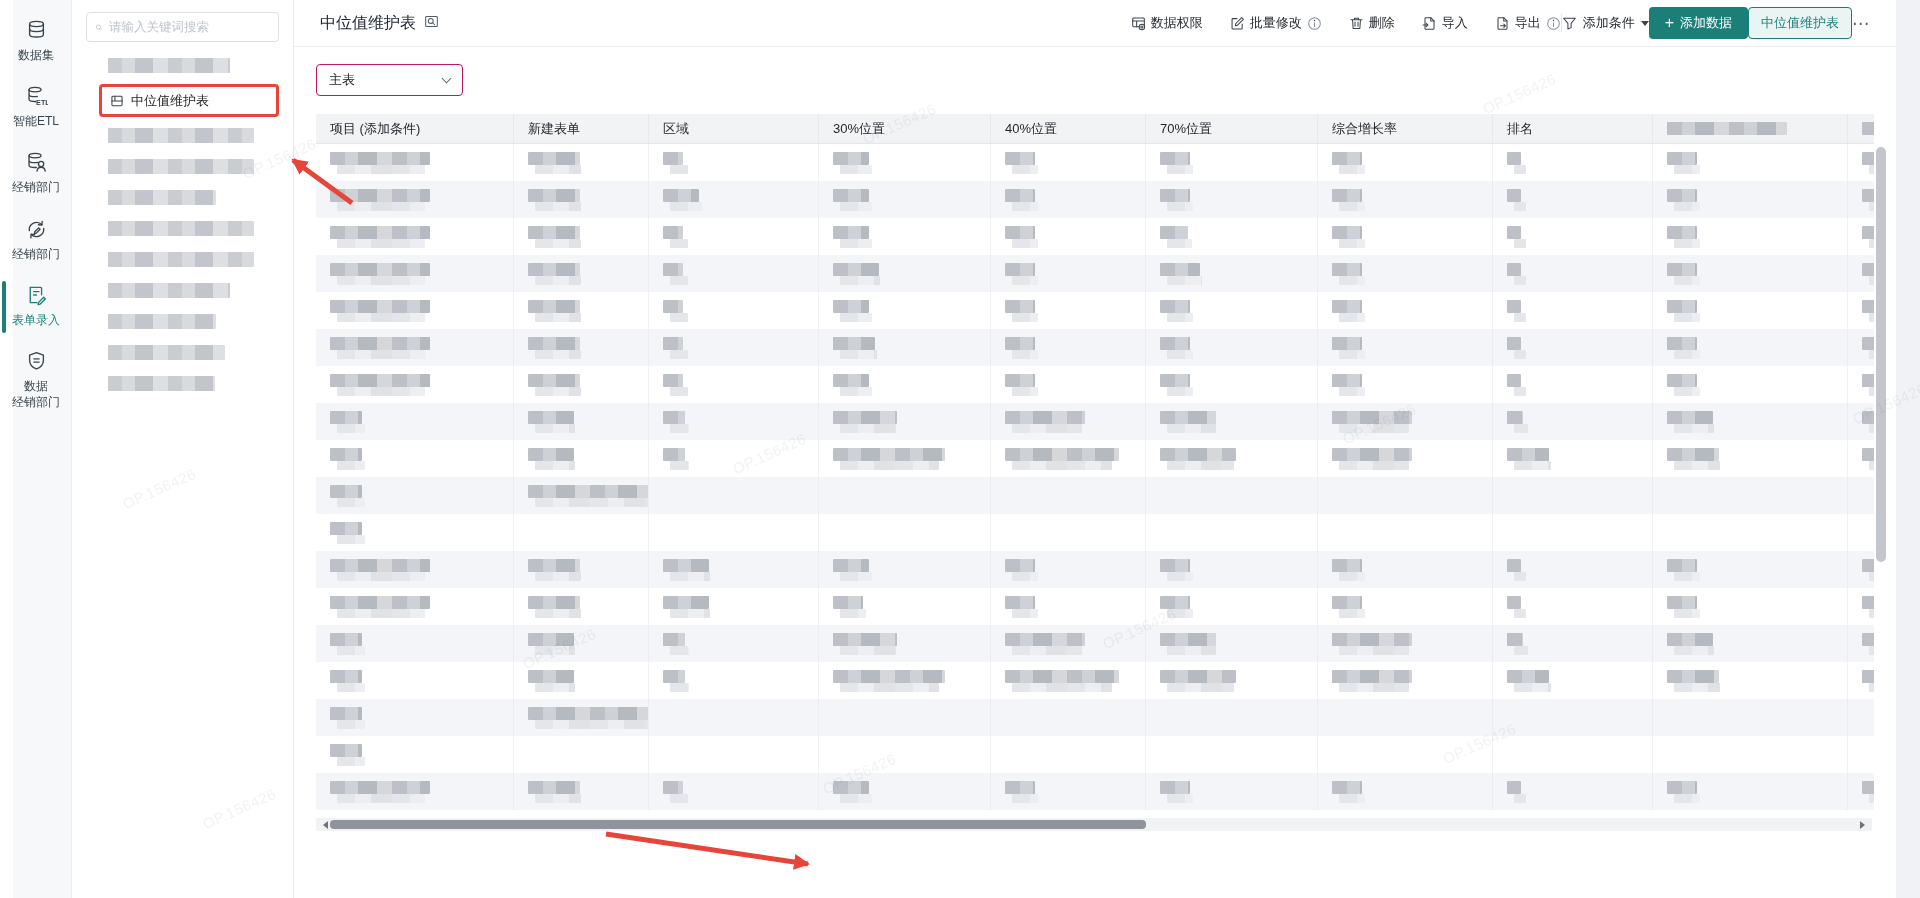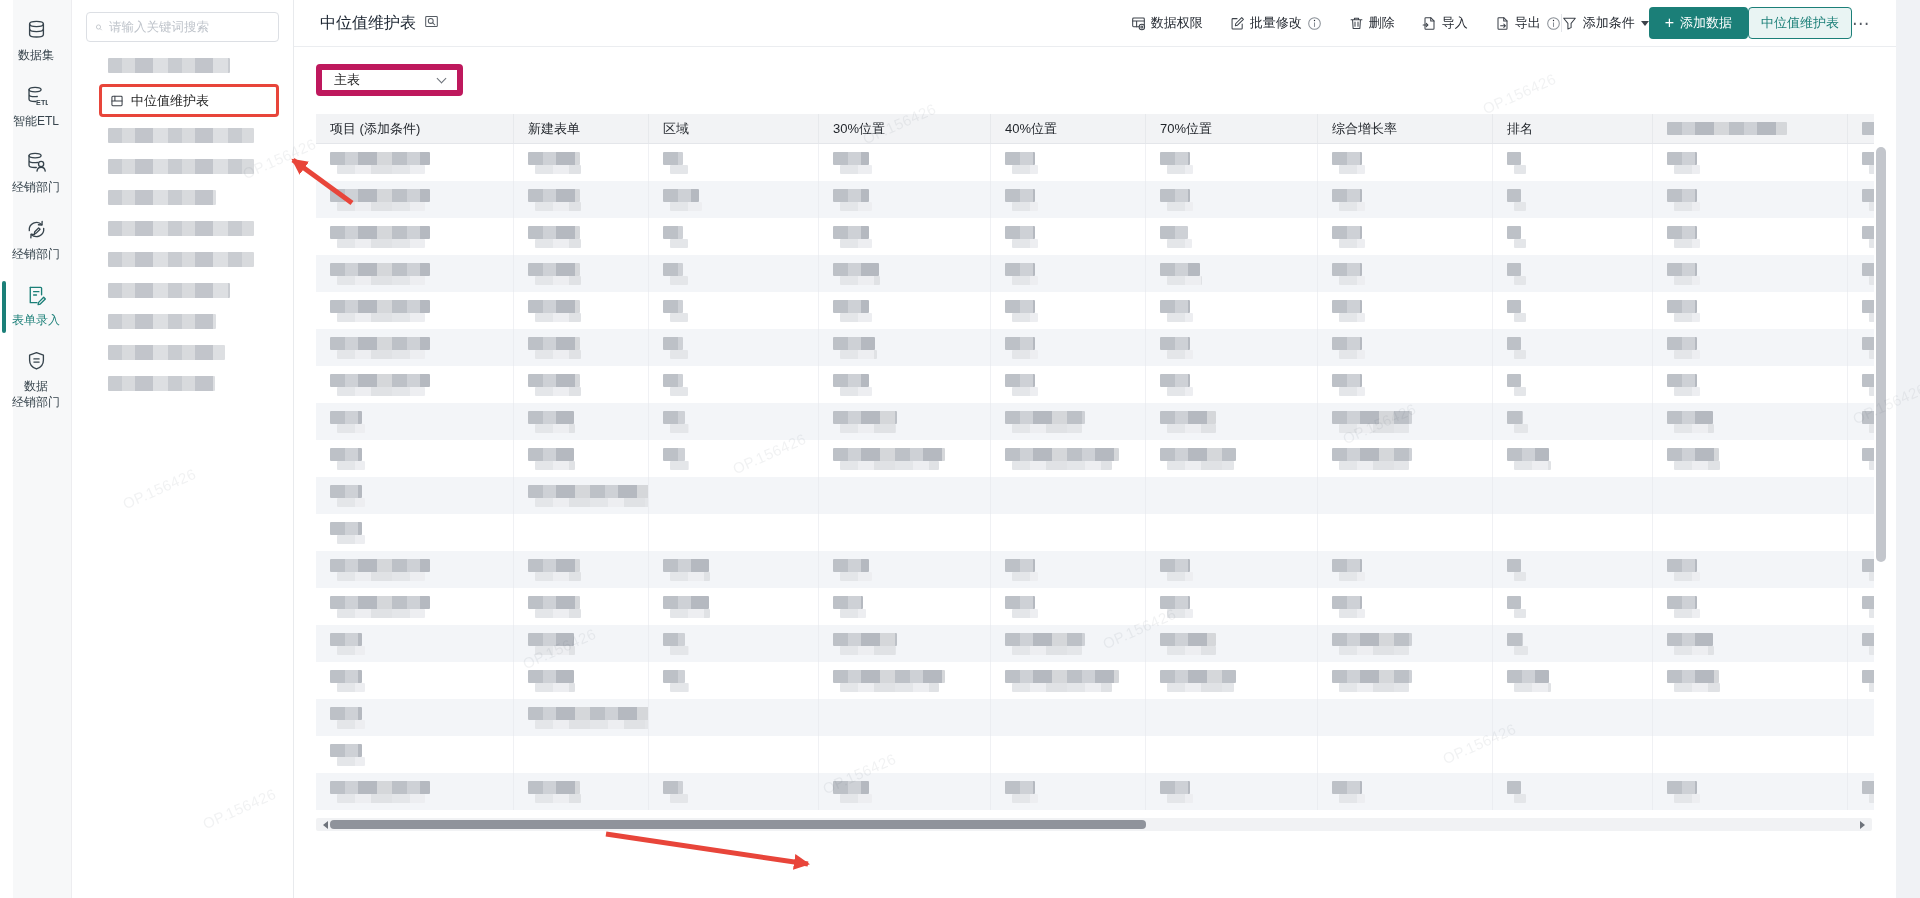--- a/index.html
+++ b/index.html
@@ -52,21 +52,21 @@
   .tb-action svg.info, .info-svg { stroke:#8a9097; }
   .tb-divider { width:1px; height:18px; background:#e2e4e8; }
   .tb-filter { display:flex; align-items:center; gap:6px; font-size:13px; cursor:pointer; }
   .caret-down { width:0; height:0; border:4px solid transparent; border-top:5px solid #3c424a; margin-top:5px; }
   .add-data-btn { display:flex; align-items:center; gap:6px; background:#1b7f78; color:#fff; border:none; border-radius:4px; height:32px; padding:0 16px; font-size:13px; cursor:pointer; font-family:inherit; }
   .add-data-btn::before { content:"+"; font-size:16px; line-height:1; }
   .design-btn { background:#e9f4f3; color:#1b7f78; border:1px solid #1b7f78; border-radius:4px; height:32px; padding:0 12px; font-size:13px; cursor:pointer; font-family:inherit; }
   .tb-more { font-size:17px; color:#555b63; letter-spacing:1px; cursor:pointer; }
 
   .subbar { position:absolute; left:22px; top:64px; }
-  .table-select { width:147px; height:32px; border:6px solid #be185d; border-radius:4px; display:flex; align-items:center; padding:0 12px; font-size:13px; color:#262626; cursor:pointer; background:#fff; }
+  .table-select { width:147px; height:32px; border:1px solid #be185d; border-radius:4px; display:flex; align-items:center; padding:0 12px; font-size:13px; color:#262626; cursor:pointer; background:#fff; }
   .chev { width:7px; height:7px; border-right:1.4px solid #6b7078; border-bottom:1.4px solid #6b7078; transform:rotate(45deg); margin-top:-4px; margin-left:auto; }
 
   
   .table-wrap { position:absolute; left:22px; top:114px; width:1558px; height:698px; overflow:hidden; }
   .thead { display:flex; height:30px; background:#f2f3f5; border-bottom:1px solid #e4e6ea; }
   .th { display:flex; align-items:center; padding-left:14px; font-size:13px; font-weight:500; color:#1f2329; border-right:1px solid #e7e9ec; flex:0 0 auto; white-space:nowrap; overflow:hidden; }
   .tr { display:flex; height:37px; cursor:pointer; }
   .tr:nth-child(even) { background:#f3f5f8; }
   .td { display:flex; align-items:center; padding-left:14px; border-right:1px solid rgba(228,230,235,.55); flex:0 0 auto; overflow:hidden; }
 

